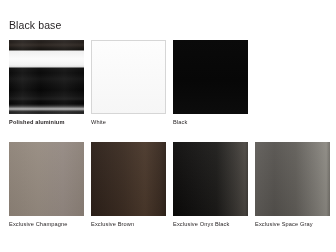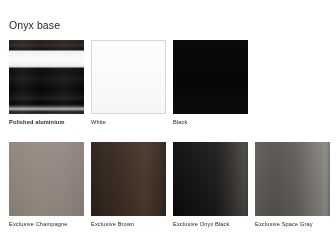--- a/index.html
+++ b/index.html
@@ -165,21 +165,21 @@
     position: absolute;
     inset: 0;
     background: linear-gradient(to bottom, rgba(255,255,255,0.05), rgba(0,0,0,0.07));
   }
 </style>
 </head>
 <body>
 
 <div class="page">
 
-  <div class="section-title">Onyx base</div>
+  <div class="section-title">Black base</div>
 
   <div class="swatch-row row-top">
 
     <div class="swatch-cell" style="left:9px;">
       <div class="swatch sw-aluminium"></div>
       <div class="swatch-label bold">Polished aluminium</div>
     </div>
 
     <div class="swatch-cell" style="left:91px;">
       <div class="swatch sw-white"></div>

